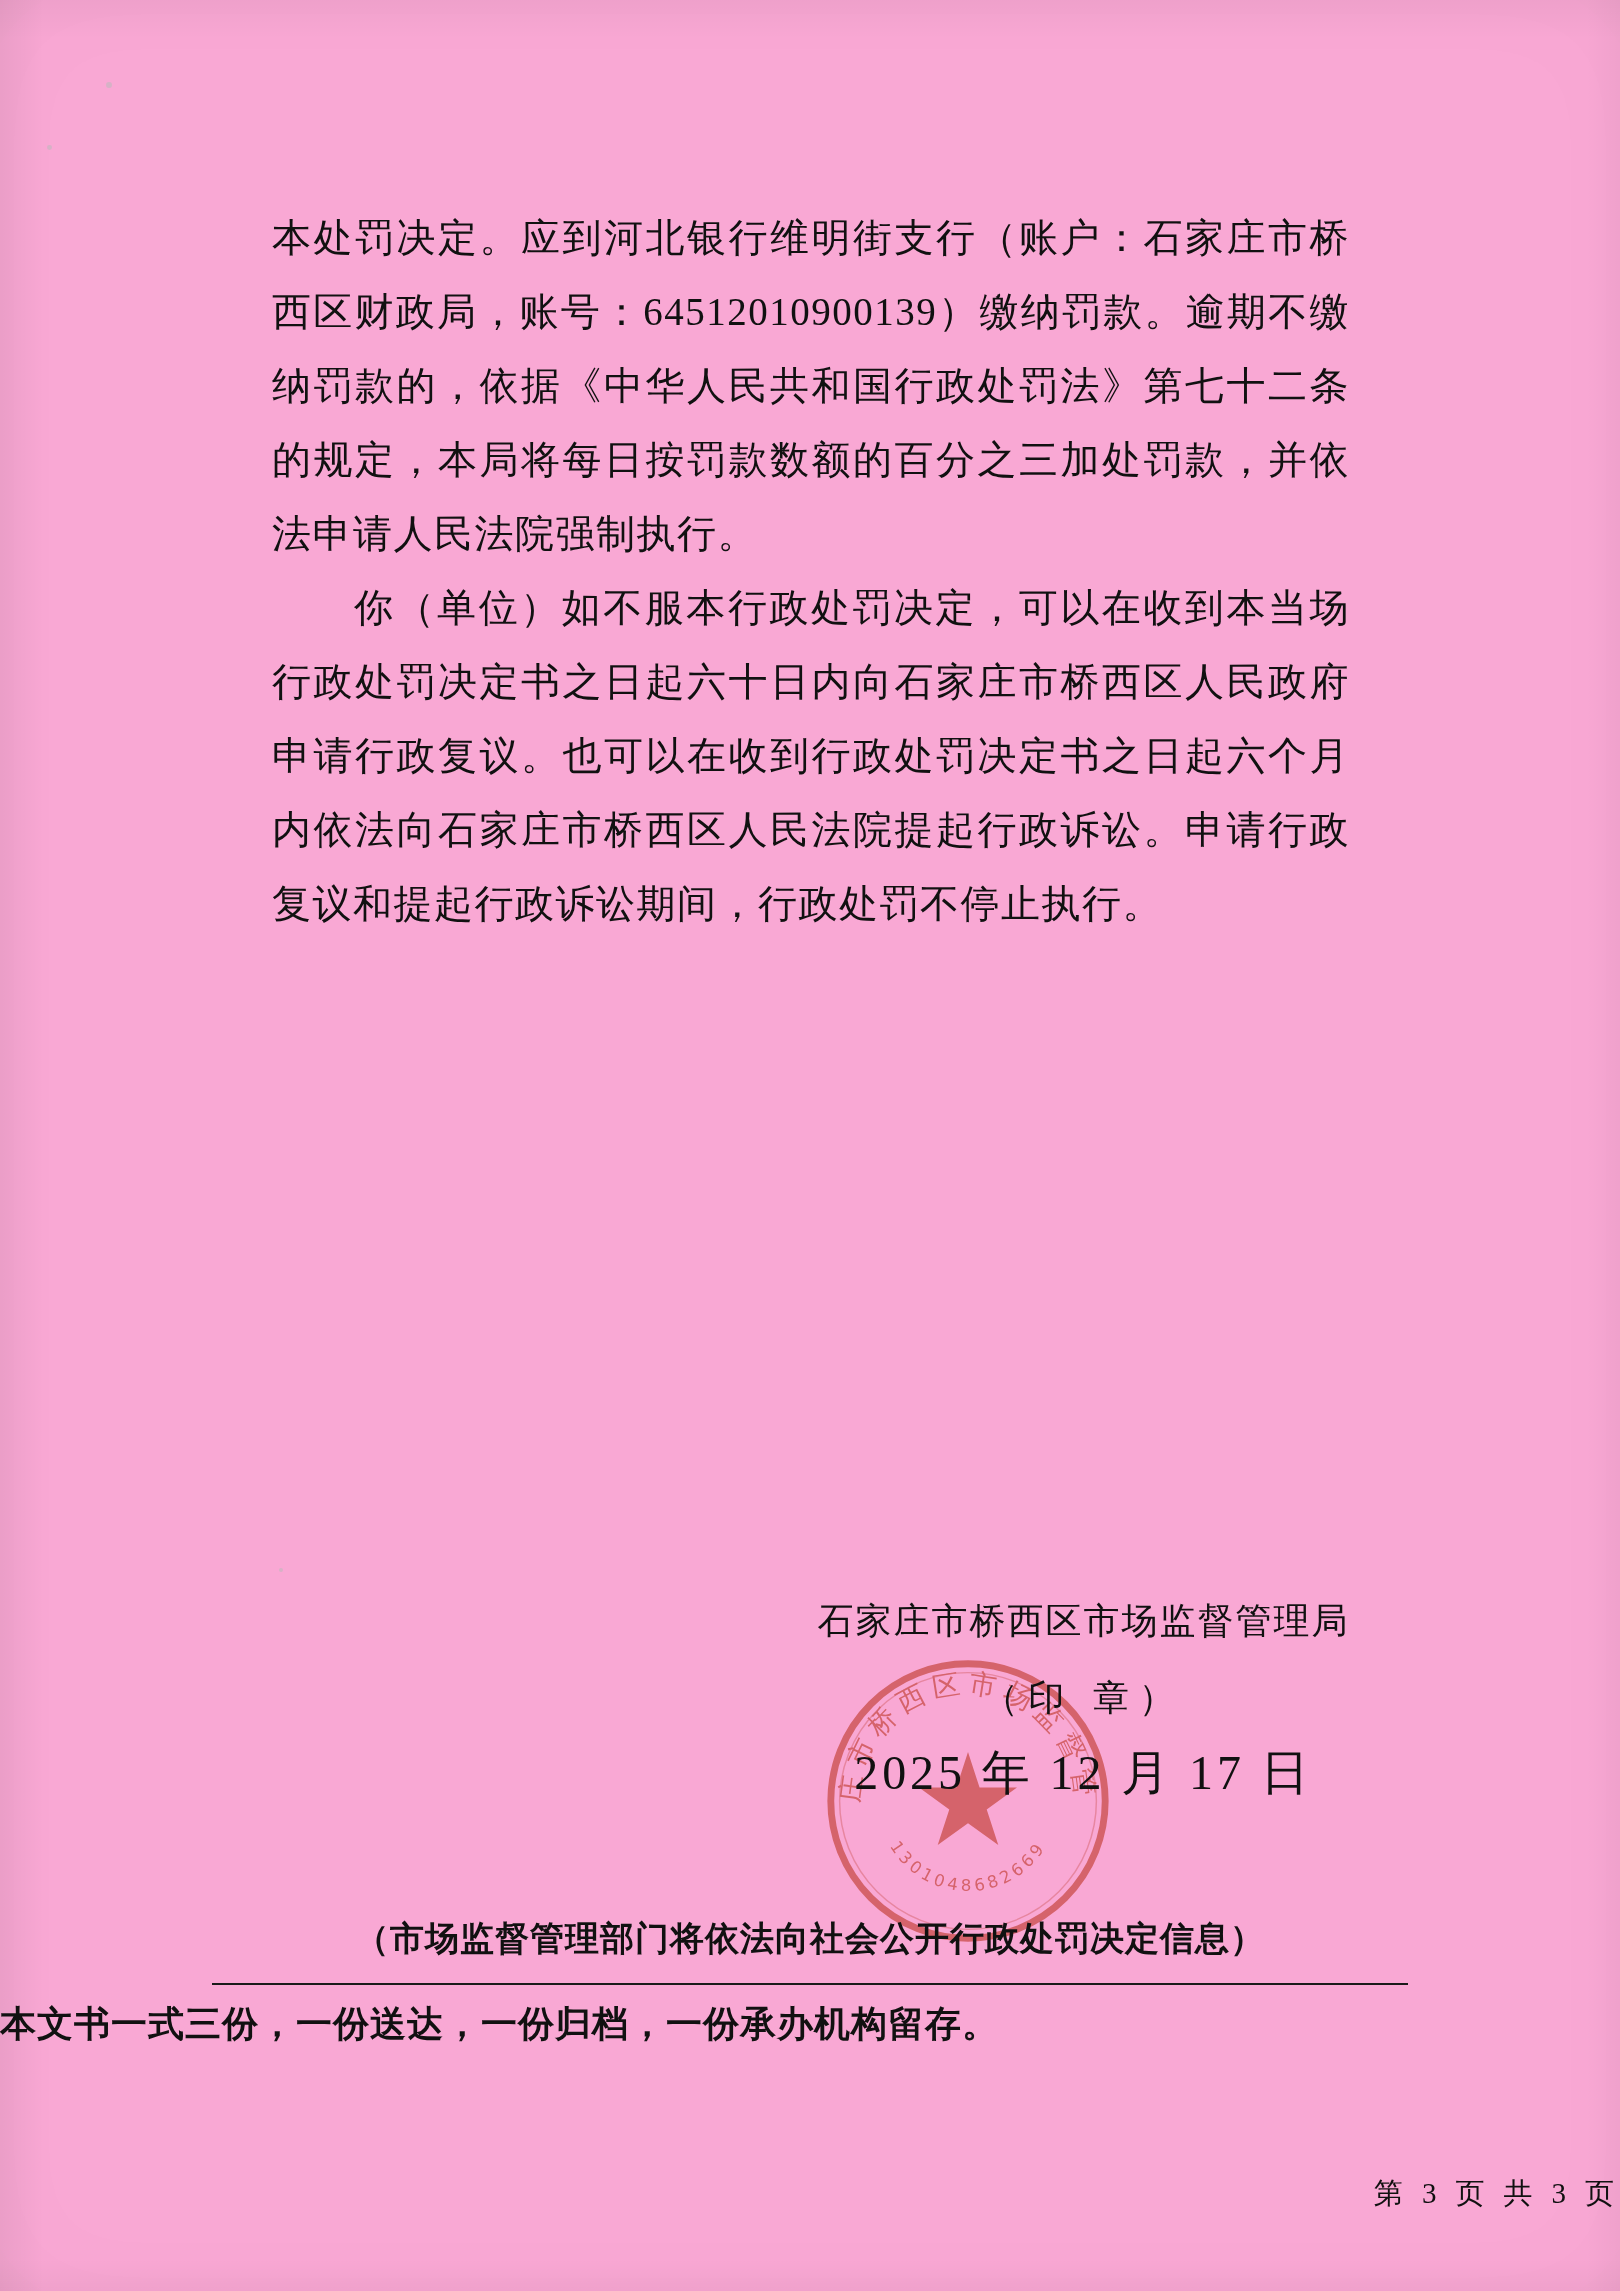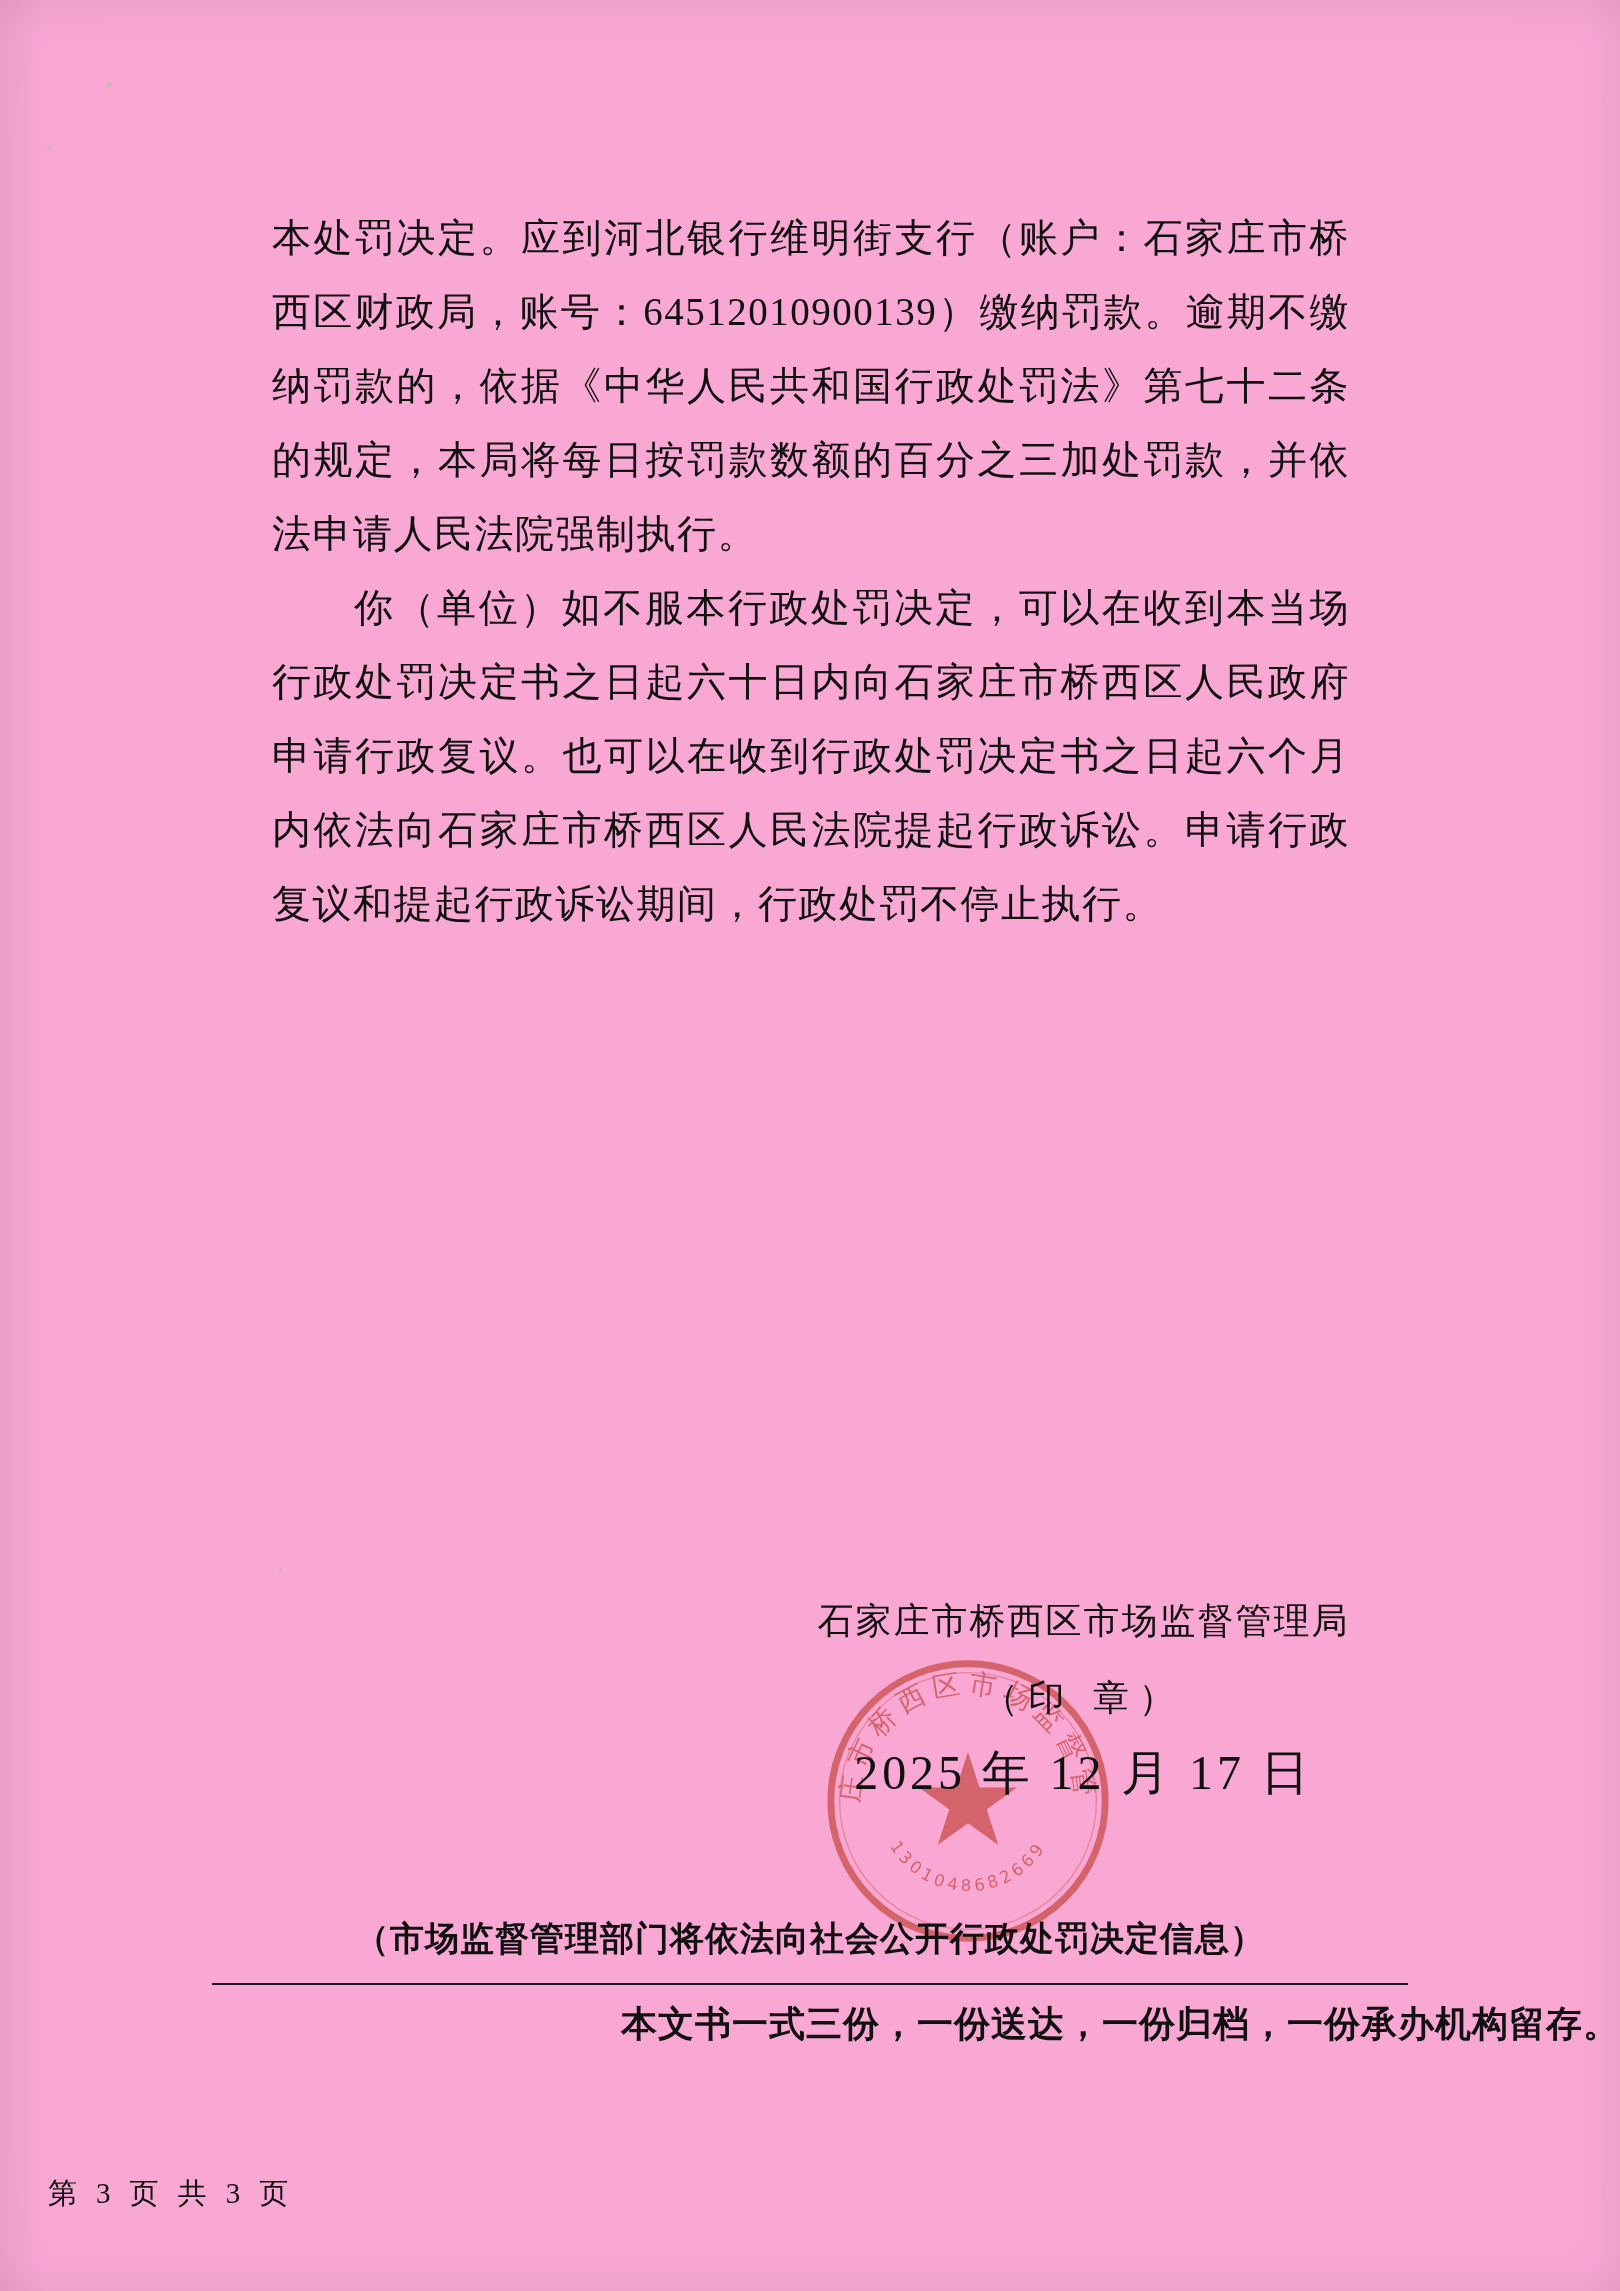--- a/index.html
+++ b/index.html
@@ -116,32 +116,32 @@
     top: 1983px;
     height: 2px;
     background: #1a1a1a;
   }
 
   .copies-note {
     position: absolute;
     left: 0;
     right: 0;
     top: 2000px;
-    text-align: right;
+    text-align: left;
     font-size: 36px;
     letter-spacing: 1px;
     font-weight: 600;
   }
 
   .page-footer {
     position: absolute;
     left: 0;
     right: 0;
     top: 2174px;
-    text-align: left;
+    text-align: right;
     font-size: 29px;
     letter-spacing: 5.9px;
     margin-left: 48px;
   }
 </style>
 </head>
 <body>
 
 <div class="page">
 

